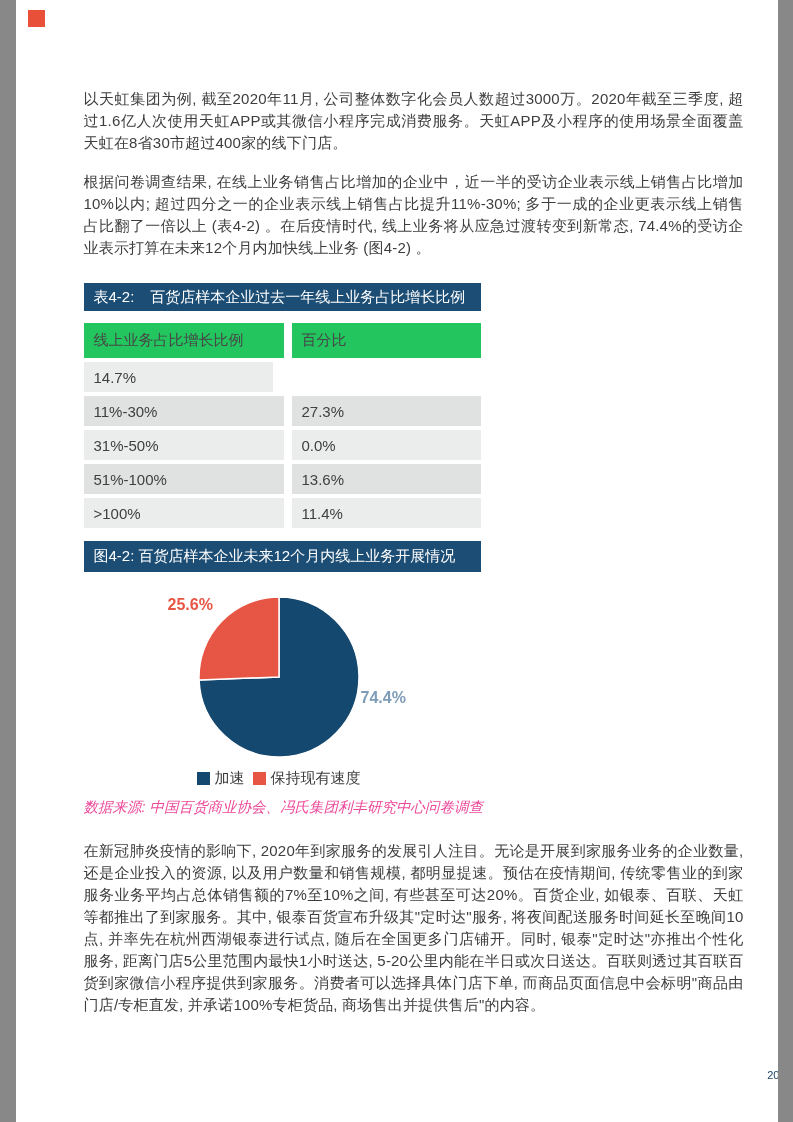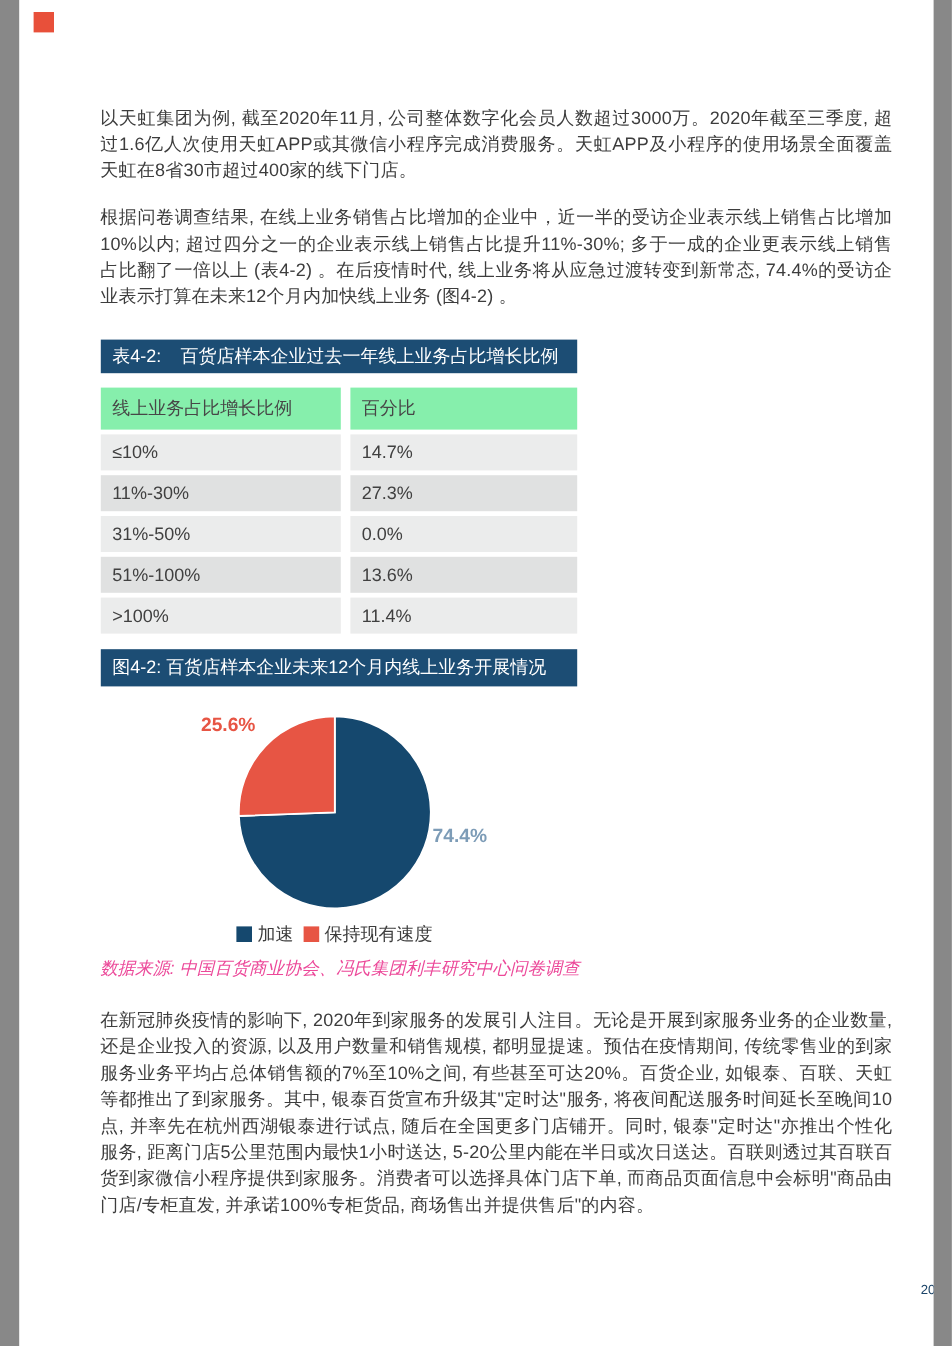--- a/index.html
+++ b/index.html
@@ -26,21 +26,21 @@
   }
   .table-title{height:28px;margin-bottom:12px;width:100%;}
   .table-title .prefix{margin-right:16px;}
   .row{display:flex;gap:8px;margin-bottom:4px;}
   .cell{
     box-sizing:border-box;padding:0 0 0 10px;display:flex;align-items:center;
     font-size:15px;color:#404040;
   }
   .c1{width:200px;}
   .c2{width:189px;}
-  .thead .cell{background:#86efac;height:35px;color:#474747;}
+  .thead .cell{background:#22c55e;height:35px;color:#474747;}
   .trow .cell{height:30px;}
   .trow:nth-child(odd) .cell{background:#ebecec;}
   .trow:nth-child(even) .cell{background:#e0e1e1;}
   
   .fig-title{position:absolute;left:68px;top:541px;width:397px;height:31px;}
   .pie-svg{position:absolute;left:103px;top:589px;width:320px;height:175px;}
   .pie-svg path{stroke:#ffffff;stroke-width:1.5;}
   .data-label{position:absolute;font-size:16px;font-weight:bold;}
   .lbl-red{left:152px;top:596px;}
   .lbl-blue{left:345px;top:689px;}
@@ -74,21 +74,20 @@
     <div class="navy-bar table-title" style="background: rgb(28, 77, 116);">
       <span class="prefix">表4-2:</span>
       <span>百货店样本企业过去一年线上业务占比增长比例</span>
     </div>
     <div class="row thead">
       <div class="cell c1">线上业务占比增长比例</div>
       <div class="cell c2">百分比</div>
     </div>
     <div class="rows">
       <div class="row trow">
-        <div class="cell c1">≤10%</div>
         <div class="cell c2">14.7%</div>
       </div>
       <div class="row trow">
         <div class="cell c1">11%-30%</div>
         <div class="cell c2">27.3%</div>
       </div>
       <div class="row trow">
         <div class="cell c1">31%-50%</div>
         <div class="cell c2">0.0%</div>
       </div>

